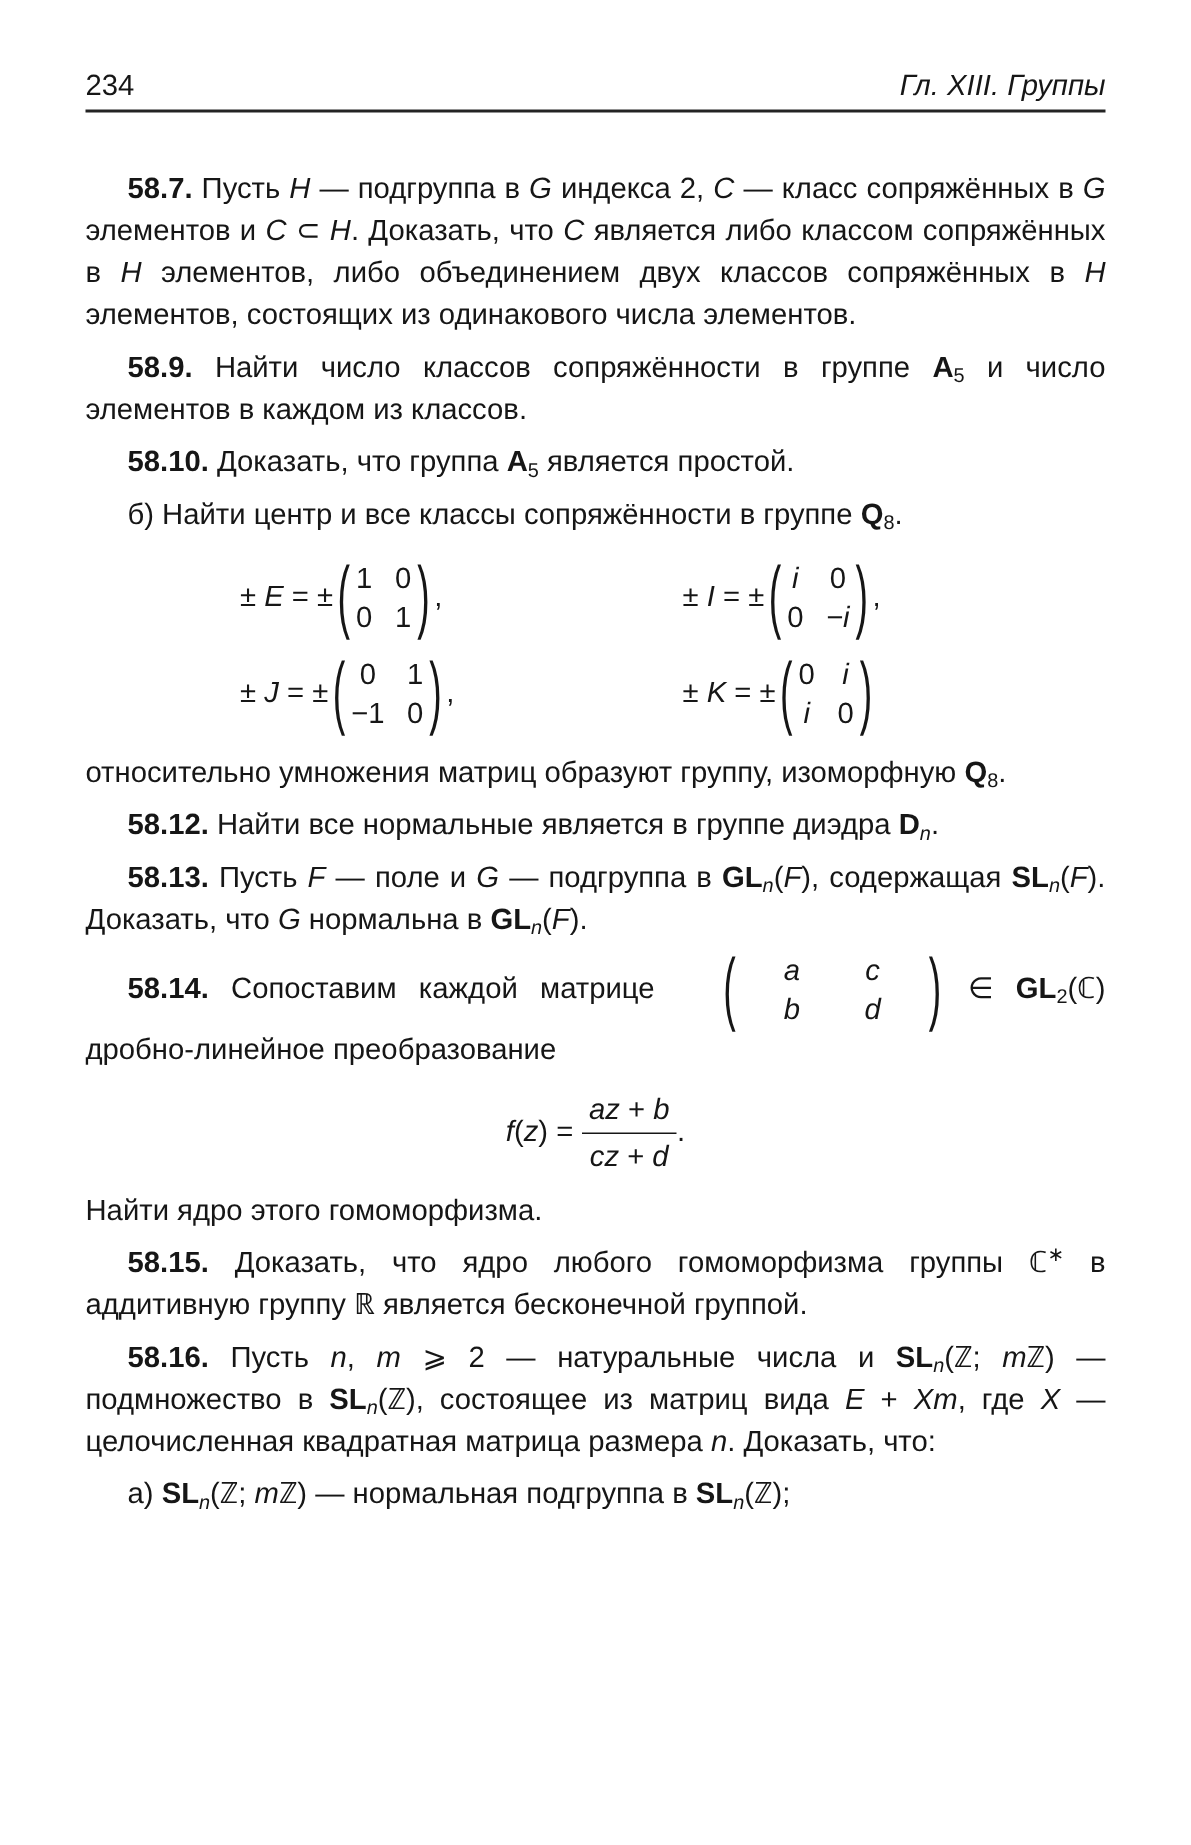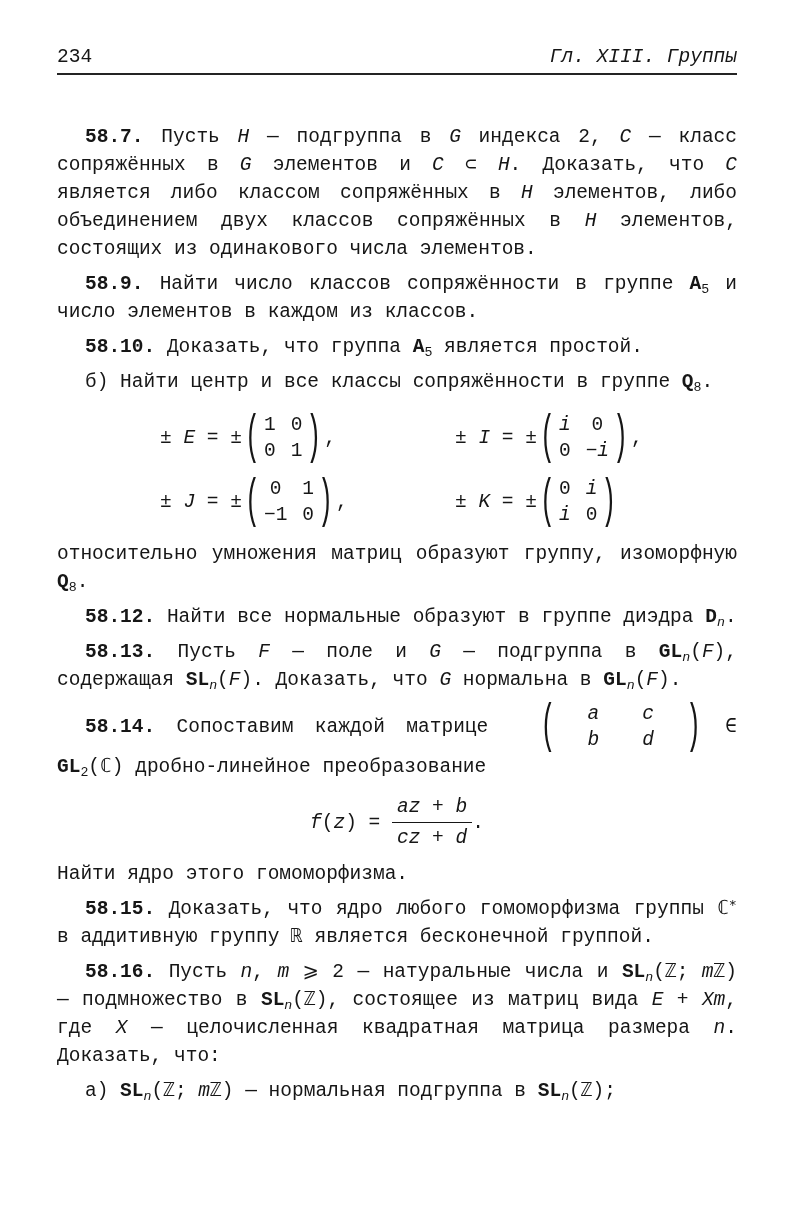--- a/index.html
+++ b/index.html
@@ -1,29 +1,29 @@
 <!DOCTYPE html>
 <html><head>
 <meta charset="utf-8">
 <style>
   html,body{margin:0;padding:0;background:#ffffff;}
   .page{
     width:794px;height:1230px;box-sizing:border-box;
     background:#ffffff;color:#161616;
-    font-family:Liberation Mono, monospace;
+    font-family:Liberation Sans, sans-serif;
     font-size:19.5px;
     padding:46px 57px 0 57px;
     position:relative;overflow:hidden;
   }
   
   .hdr{position:relative;height:27px;border-bottom:2px solid #242424;}
   .pagenum{position:absolute;left:0;top:0;}
   .chapter{position:absolute;left:0;right:0;top:0;text-align:right;font-style:italic;}
   
-  main{padding-top:41px;}
+  main{padding-top:30px;}
   .para{margin:7px 0;line-height:28px;text-align:justify;}
   .indent{text-indent:28px;}
   .noindent{text-indent:0;}
   
   .mi{font-style:italic;}
   .mb{font-weight:bold;}
   .msub{font-size:68%;vertical-align:-0.28em;line-height:0;}
   .msup{font-size:68%;vertical-align:0.55em;line-height:0;}
   
   .mx{display:inline-flex;align-items:center;vertical-align:middle;margin:0 2px;}
@@ -106,21 +106,21 @@
               <span class="cell"><span class="mi">i</span></span>
               <span class="cell"><span class="mi">i</span></span>
               <span class="cell"><span>0</span></span>
             </span>
             <span class="paren">)</span>
           </span><span></span></span>
     </div>
 
     <p class="para noindent"><span>относительно умножения матриц образуют группу, изоморфную </span><span class="mb">Q</span><span class="msub">8</span><span>.</span></p>
 
-    <p class="para indent"><span class="mb">58.12.</span><span> Найти все нормальные образуют в группе диэдра </span><span class="mb">D</span><span class="msub mi">n</span><span>.</span></p>
+    <p class="para indent"><span class="mb">58.12.</span><span> Найти все нормальные является в группе диэдра </span><span class="mb">D</span><span class="msub mi">n</span><span>.</span></p>
 
     <p class="para indent"><span class="mb">58.13.</span><span> Пусть </span><span class="mi">F</span><span> — поле и </span><span class="mi">G</span><span> — подгруппа в </span><span class="mb">GL</span><span class="msub mi">n</span><span>(</span><span class="mi">F</span><span>), содержащая </span><span class="mb">SL</span><span class="msub mi">n</span><span>(</span><span class="mi">F</span><span>). Доказать, что </span><span class="mi">G</span><span> нормальна в </span><span class="mb">GL</span><span class="msub mi">n</span><span>(</span><span class="mi">F</span><span>).</span></p>
 
     <p class="para indent"><span><span class="mb">58.14.</span><span> Сопоставим каждой матрице </span></span><span class="mx">
           <span class="paren">(</span>
           <span class="mxc">
             <span class="cell"><span class="mi">a</span></span>
             <span class="cell"><span class="mi">c</span></span>
             <span class="cell"><span class="mi">b</span></span>
             <span class="cell"><span class="mi">d</span></span>

